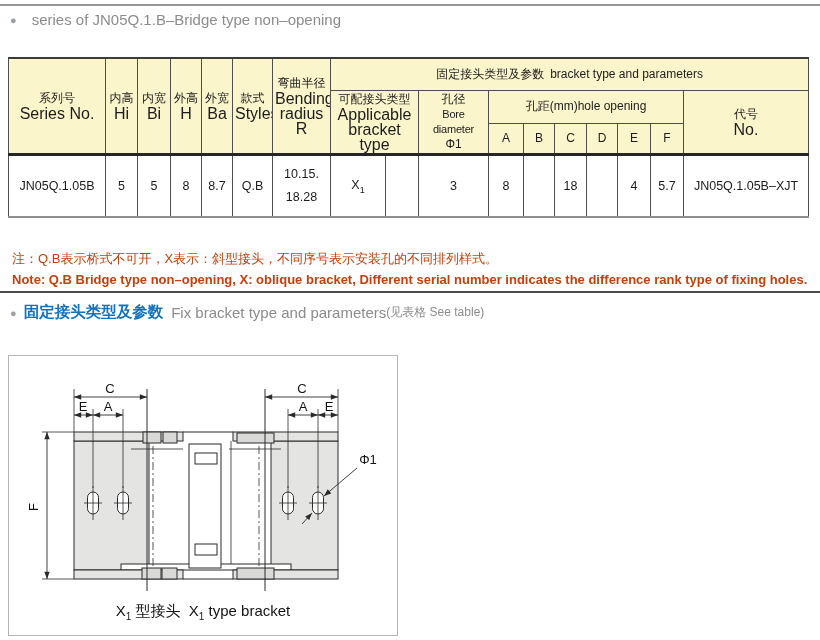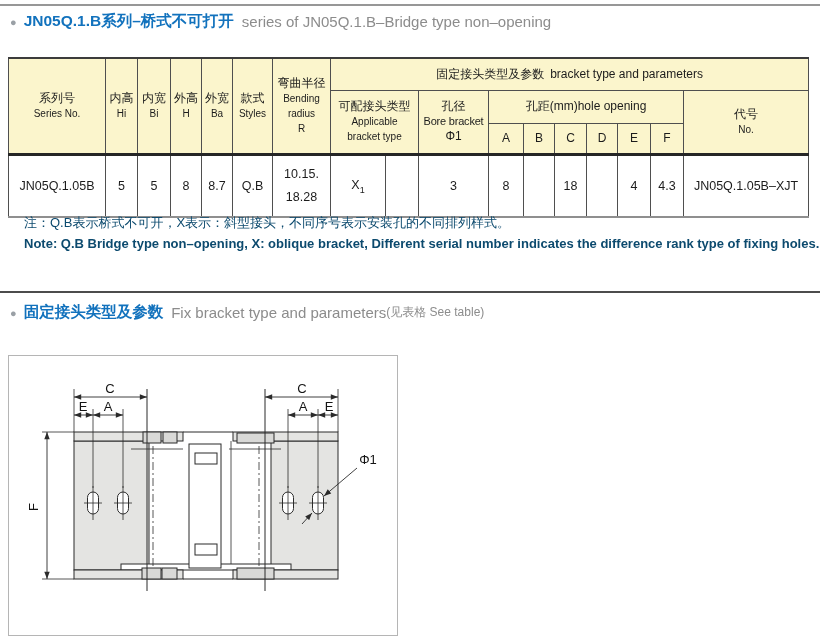--- a/index.html
+++ b/index.html
@@ -17,47 +17,46 @@
 
   table.spec{position:absolute;left:8px;top:57px;width:800px;border-collapse:collapse;table-layout:fixed;}
   .spec th,.spec td{border:1px solid #4f4f4f;text-align:center;vertical-align:middle;
         font-weight:normal;padding:1px 2px;overflow:hidden;}
   .spec thead th{background:#fbf5cc;font-size:12px;line-height:15px;}
   .spec thead tr.r1 th{border-top:2px solid #3c3c3c;}
   .spec tbody td{background:#fff;font-size:12.5px;border-top:3px solid #262626;border-bottom:2px solid #8f8f8f;}
   .spec tr.r1{height:32px;} .spec tr.r2{height:33px;} .spec tr.r3{height:31px;}
   .spec tbody tr{height:63px;}
   .spec .zh,.spec .en,.spec .sym{display:block;}
-  .spec .en{font-size:10px;}
+  .spec .en{font-size:16px;}
   .spec .en.small{font-size:11px;letter-spacing:-0.2px;}
   .spec .pre{white-space:pre-line;}
   .spec .inline{display:inline;}
   .spec .gap{display:inline-block;width:6px;}
   .spec sub{font-size:9px;}
   td.pre{white-space:pre-line;line-height:23px;}
 
-  .note{position:absolute;left:24px;font-size:13px;color:#0c4a6e;white-space:nowrap;}
+  .note{position:absolute;left:12px;font-size:13px;color:#c2410c;white-space:nowrap;margin-top:36px;}
   #note-zh{top:214px;}
   #note-en{top:236px;font-weight:bold;}
 
   .dbox{position:absolute;left:8px;top:355px;width:390px;height:281px;border:1px solid #b5b5b5;box-sizing:border-box;}
   .dbox svg{position:absolute;left:0;top:0;}
   .dcaption{position:absolute;left:0;top:246px;width:100%;text-align:center;font-size:15px;color:#141414;}
   .dcaption sub{font-size:10px;}
 </style>
 </head>
 <body>
 
 <div class="page">
 
   <div class="top-rule"></div>
 
   <div class="sec-title" id="title1">
     <span class="bullet">●</span>
-    <span class="zh">JN05Q.1.B系列–桥式不可打开</span>
     <span class="en">series of JN05Q.1.B–Bridge type non–opening</span>
   </div>
 
   <table class="spec">
     <colgroup>
       <col style="width:97px">
         <col style="width:32px">
         <col style="width:33px">
         <col style="width:31px">
       <col style="width:31px">
@@ -111,21 +110,21 @@
         </th>
       </tr>
       <tr class="r2">
         <th colspan="2" rowspan="2">
           <span class="zh">可配接头类型</span>
           <span class="en pre">Applicable
 bracket type</span>
         </th>
         <th rowspan="2">
           <span class="zh">孔径</span>
-          <span class="en small">Bore bracket</span>
+          <span class="en small">Bore diameter</span>
           <span class="sym">Φ1</span>
         </th>
         <th colspan="6">
           <span class="inline">孔距(mm)</span><span class="inline">hole opening</span>
         </th>
         <th rowspan="2">
           <span class="zh">代号</span>
           <span class="en">No.</span>
         </th>
       </tr>
@@ -149,21 +148,21 @@
         <td class="pre">10.15.
 18.28</td>
         <td><span>X</span><sub>1</sub></td>
         <td></td>
         <td>3</td>
         <td>8</td>
         <td></td>
         <td>18</td>
         <td></td>
         <td>4</td>
-        <td>4.3</td>
+        <td>5.7</td>
         <td>JN05Q.1.05B–XJT</td>
       </tr>
     </tbody>
   </table>
 
   <div class="note" id="note-zh">注：Q.B表示桥式不可开，X表示：斜型接头，不同序号表示安装孔的不同排列样式。</div>
   <div class="note" id="note-en">Note: Q.B Bridge type non–opening, X: oblique bracket, Different serial number indicates the difference rank type of fixing holes.</div>
 
   <div class="divider"></div>
 
@@ -254,15 +253,21 @@
         <text x="101" y="37">C</text>
         <text x="74" y="55">E</text>
         <text x="99" y="55">A</text>
         <text x="293" y="37">C</text>
         <text x="294" y="55">A</text>
         <text x="320" y="55">E</text>
         <text x="29" y="151" transform="rotate(-90 29 151)">F</text>
         <text x="359" y="108">Φ1</text>
       </g>
     </svg>
+    <div class="dcaption">
+      <span>X</span><sub>1</sub>
+      <span>型接头</span>&nbsp;
+      <span>X</span><sub>1</sub>
+      <span>type bracket</span>
+    </div>
   </div>
 
 </div>
 
 </body></html>

